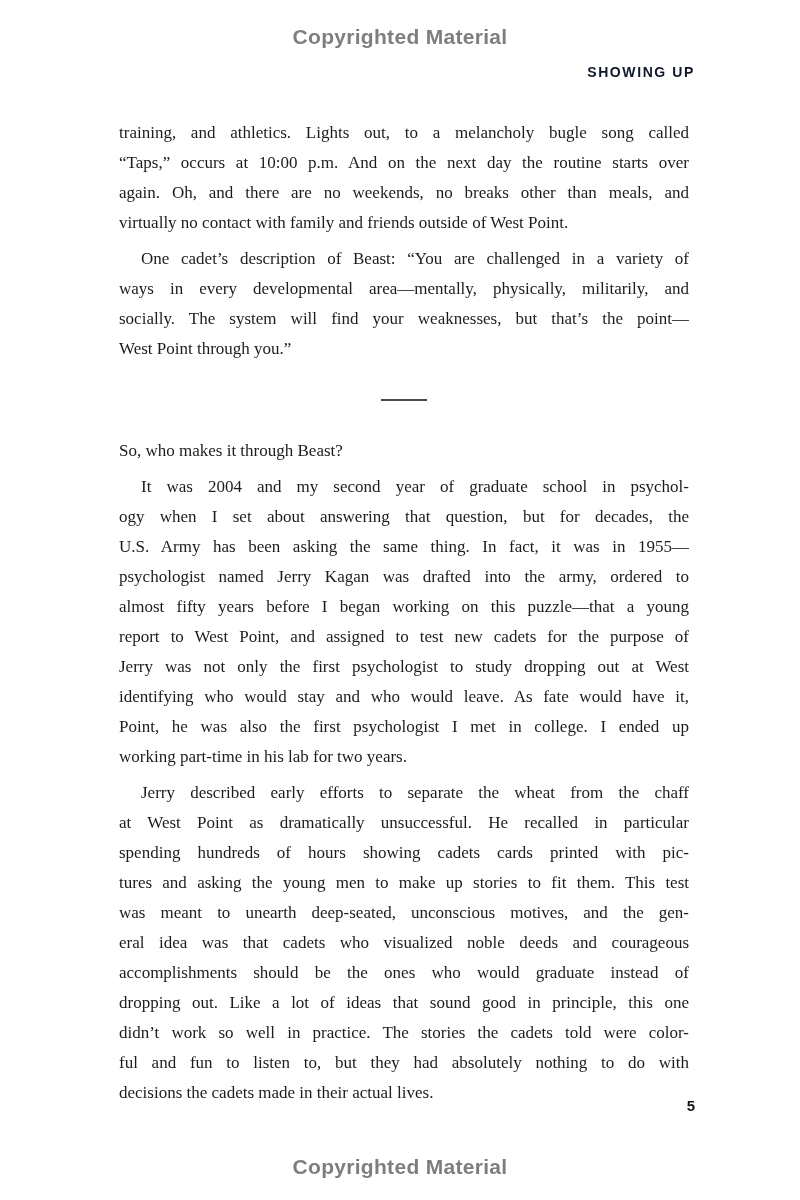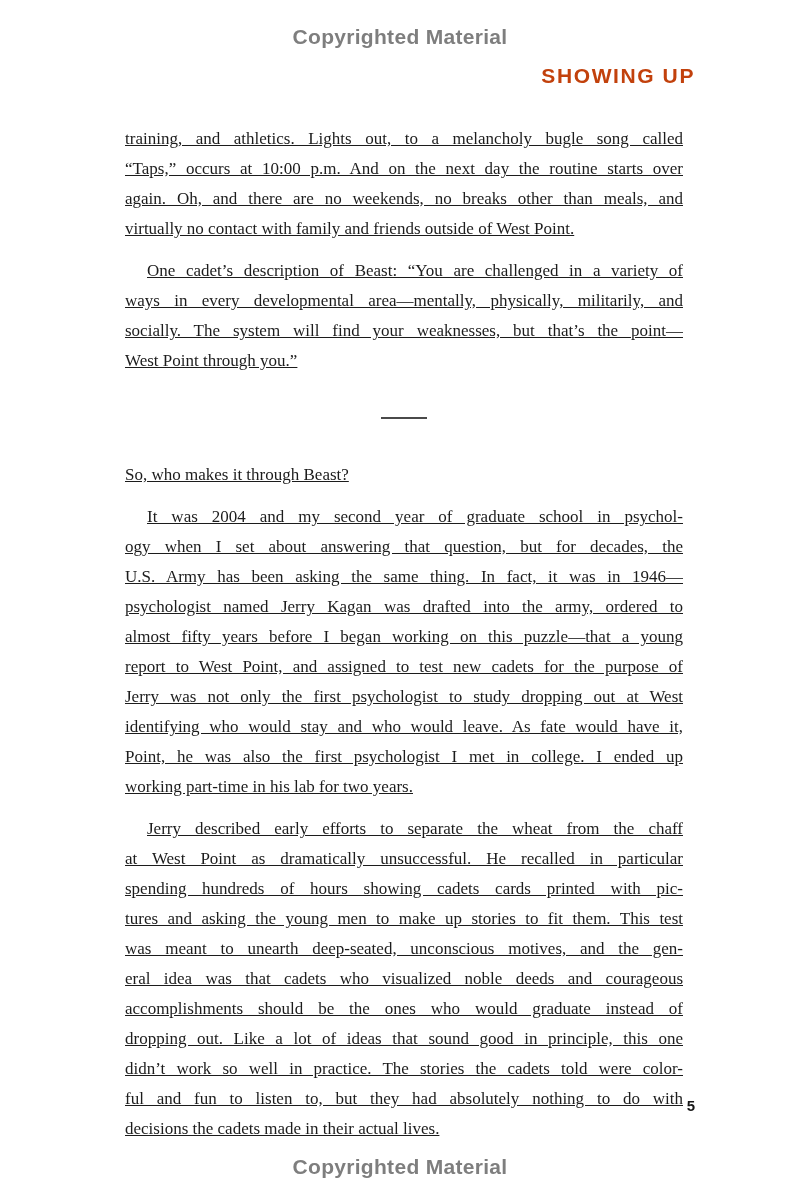--- a/index.html
+++ b/index.html
@@ -27,34 +27,34 @@
     color: #7e7e7e;
   }
   .copyright.top { top: 25px; }
   .copyright.bottom { top: 1155px; }
   .running-head {
     position: absolute;
     top: 64px;
     right: 105px;
     font-family: "Liberation Sans", sans-serif;
     font-weight: bold;
-    font-size: 21px;
+    font-size: 14px;
     letter-spacing: 1.6px;
-    color: #c2410c;
+    color: #0f172a;
   }
   .body-column {
     position: absolute;
     top: 112px;
     left: 113px;
     width: 582px;
     font-size: 17px;
     line-height: 30px;
     color: #1c1c1c;
   }
-  .para { margin: 12px; padding: 0; text-decoration: underline; }
+  .para { margin: 6px; padding: 0; }
   .line {
     display: block;
     height: 30px;
     overflow: hidden;
     text-align: justify;
     text-align-last: left;
     white-space: normal;
   }
   .line.just { text-align-last: justify; }
   .line.first-indent { padding-left: 22px; }
@@ -103,21 +103,21 @@
       </div>
       <div class="section-break">
         <div class="rule"></div>
       </div>
       <div class="para">
         <div class="line">So, who makes it through Beast?</div>
       </div>
       <div class="para">
         <div class="line just first-indent">It was 2004 and my second year of graduate school in psychol-</div>
         <div class="line just">ogy when I set about answering that question, but for decades, the</div>
-        <div class="line just">U.S. Army has been asking the same thing. In fact, it was in 1946—</div>
+        <div class="line just">U.S. Army has been asking the same thing. In fact, it was in 1955—</div>
         <div class="line just">psychologist named Jerry Kagan was drafted into the army, ordered to</div>
         <div class="line just">almost fifty years before I began working on this puzzle—that a young</div>
         <div class="line just">report to West Point, and assigned to test new cadets for the purpose of</div>
         <div class="line just">Jerry was not only the first psychologist to study dropping out at West</div>
         <div class="line just">identifying who would stay and who would leave. As fate would have it,</div>
         <div class="line just">Point, he was also the first psychologist I met in college. I ended up</div>
         <div class="line">working part-time in his lab for two years.</div>
       </div>
       <div class="para">
         <div class="line just first-indent">Jerry described early efforts to separate the wheat from the chaff</div>

